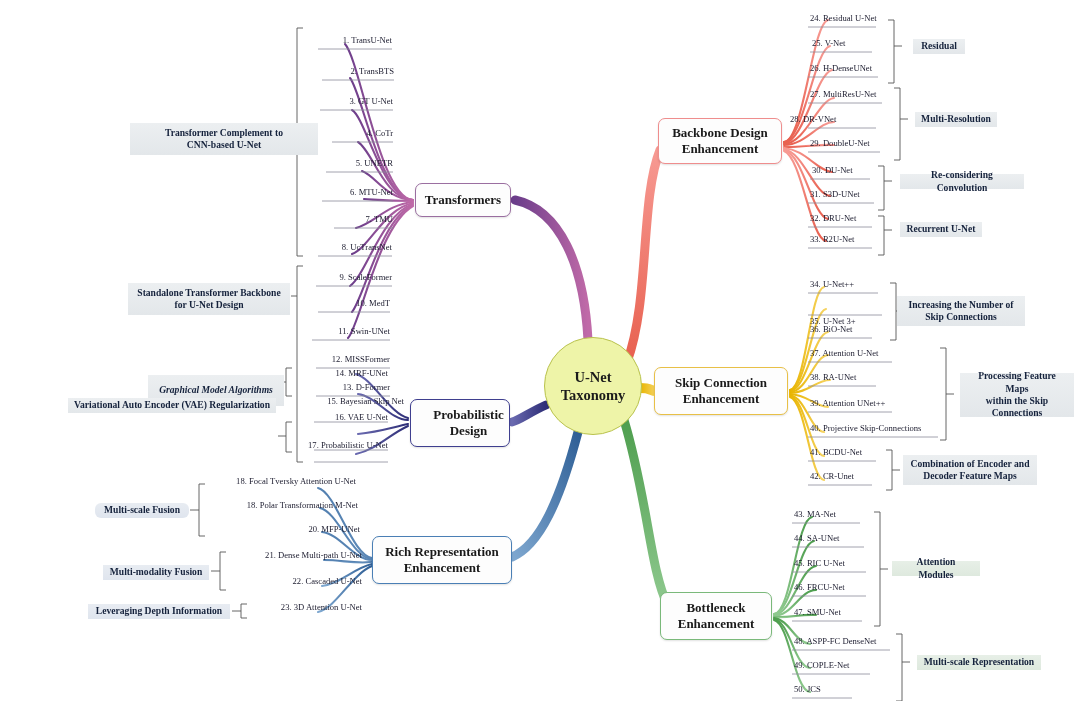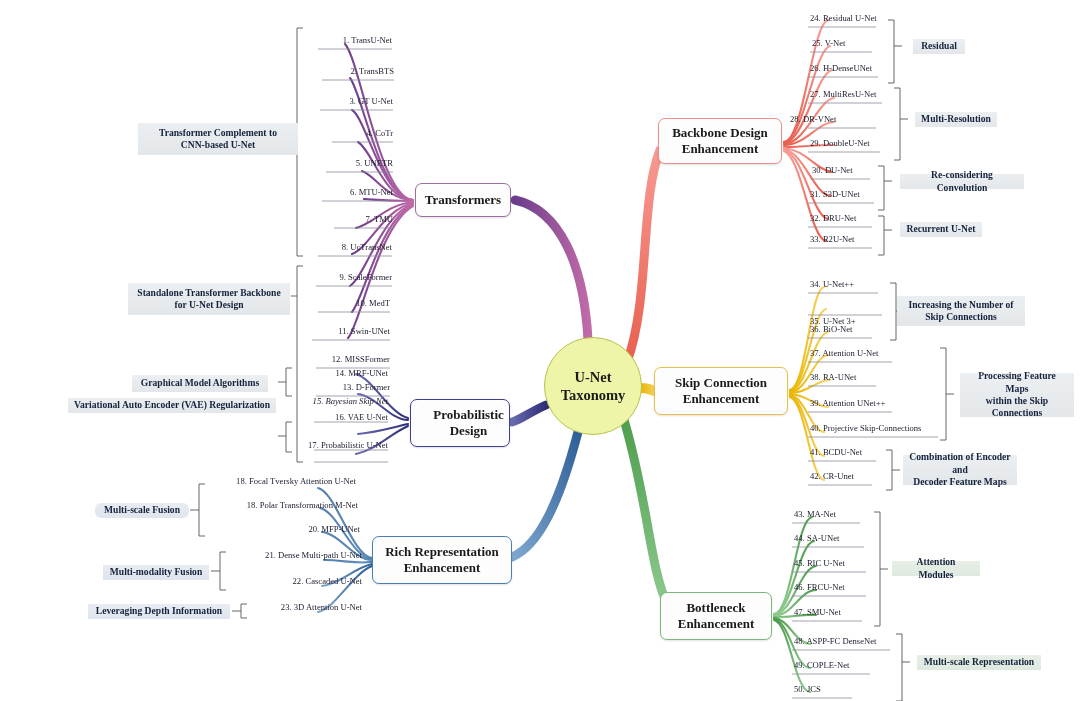--- a/index.html
+++ b/index.html
@@ -282,33 +282,33 @@
       <div>Enhancement</div>
     </div>
   </div>
   <div class="branch-box bb-bottleneck">
     <div>
       <div>Bottleneck</div>
       <div>Enhancement</div>
     </div>
   </div>
 
-  <div class="cat" style="left:130px;top:123px;width:160px;height:32px;margin-left:8px;">
+  <div class="cat" style="left:130px;top:123px;width:188px;height:32px;">
     <div>
       <div>Transformer Complement to</div>
       <div>CNN-based U-Net</div>
     </div>
   </div>
   <div class="cat" style="left:128px;top:283px;width:162px;height:32px;">
     <div>
       <div>Standalone Transformer Backbone</div>
       <div>for U-Net Design</div>
     </div>
   </div>
-  <div class="cat" style="left:132px;top:375px;width:136px;height:17px;">
+  <div class="cat" style="left:148px;top:375px;width:136px;height:31px;font-style:italic;">
     <div>Graphical Model Algorithms</div>
   </div>
   <div class="cat" style="left:68px;top:398px;width:208px;height:15px;">
     <div>Variational Auto Encoder (VAE) Regularization</div>
   </div>
   <div class="cat blue" style="left:95px;top:503px;width:94px;height:15px;border-radius:6px;">
     <div>Multi-scale Fusion</div>
   </div>
   <div class="cat blue" style="left:103px;top:565px;width:106px;height:15px;">
     <div>Multi-modality Fusion</div>
@@ -335,21 +335,21 @@
       <div>Skip Connections</div>
     </div>
   </div>
   <div class="cat" style="left:960px;top:373px;width:114px;height:44px;">
     <div>
       <div>Processing Feature Maps</div>
       <div>within the Skip</div>
       <div>Connections</div>
     </div>
   </div>
-  <div class="cat" style="left:903px;top:455px;width:114px;height:30px;">
+  <div class="cat" style="left:903px;top:455px;width:134px;height:30px;">
     <div>
       <div>Combination of Encoder and</div>
       <div>Decoder Feature Maps</div>
     </div>
   </div>
   <div class="cat green" style="left:892px;top:561px;width:88px;height:15px;">
     <div>Attention Modules</div>
   </div>
   <div class="cat green" style="left:917px;top:655px;width:124px;height:15px;">
     <div>Multi-scale Representation</div>
@@ -363,21 +363,21 @@
   <div class="leaf l" style="left:312px;top:187px;width:81px;">6. MTU-Net</div>
   <div class="leaf l" style="left:312px;top:214px;width:81px;">7. TMU</div>
   <div class="leaf l" style="left:308px;top:242px;width:84px;">8. UcTransNet</div>
   <div class="leaf l" style="left:306px;top:272px;width:86px;">9. ScaleFormer</div>
   <div class="leaf l" style="left:306px;top:298px;width:84px;">10. MedT</div>
   <div class="leaf l" style="left:302px;top:326px;width:88px;">11. Swin-UNet</div>
   <div class="leaf l" style="left:300px;top:354px;width:90px;">12. MISSFormer</div>
   <div class="leaf l" style="left:302px;top:382px;width:88px;">13. D-Former</div>
 
   <div class="leaf l" style="left:296px;top:368px;width:92px;">14. MRF-UNet</div>
-  <div class="leaf l" style="left:296px;top:396px;width:92px;font-style:italic;">15. Bayesian Skip Net</div>
+  <div class="leaf l" style="left:312px;top:396px;width:92px;">15. Bayesian Skip Net</div>
   <div class="leaf l" style="left:296px;top:412px;width:92px;">16. VAE U-Net</div>
   <div class="leaf l" style="left:294px;top:440px;width:94px;">17. Probabilistic U-Net</div>
 
   <div class="leaf l" style="left:208px;top:476px;width:148px;">18. Focal Tversky Attention U-Net</div>
   <div class="leaf l" style="left:214px;top:500px;width:144px;">18. Polar Transformation M-Net</div>
   <div class="leaf l" style="left:220px;top:524px;width:140px;">20. MFP-UNet</div>
   <div class="leaf l" style="left:228px;top:550px;width:134px;">21. Dense Multi-path U-Net</div>
   <div class="leaf l" style="left:234px;top:576px;width:128px;">22. Cascaded U-Net</div>
   <div class="leaf l" style="left:240px;top:602px;width:122px;">23. 3D Attention U-Net</div>
 

